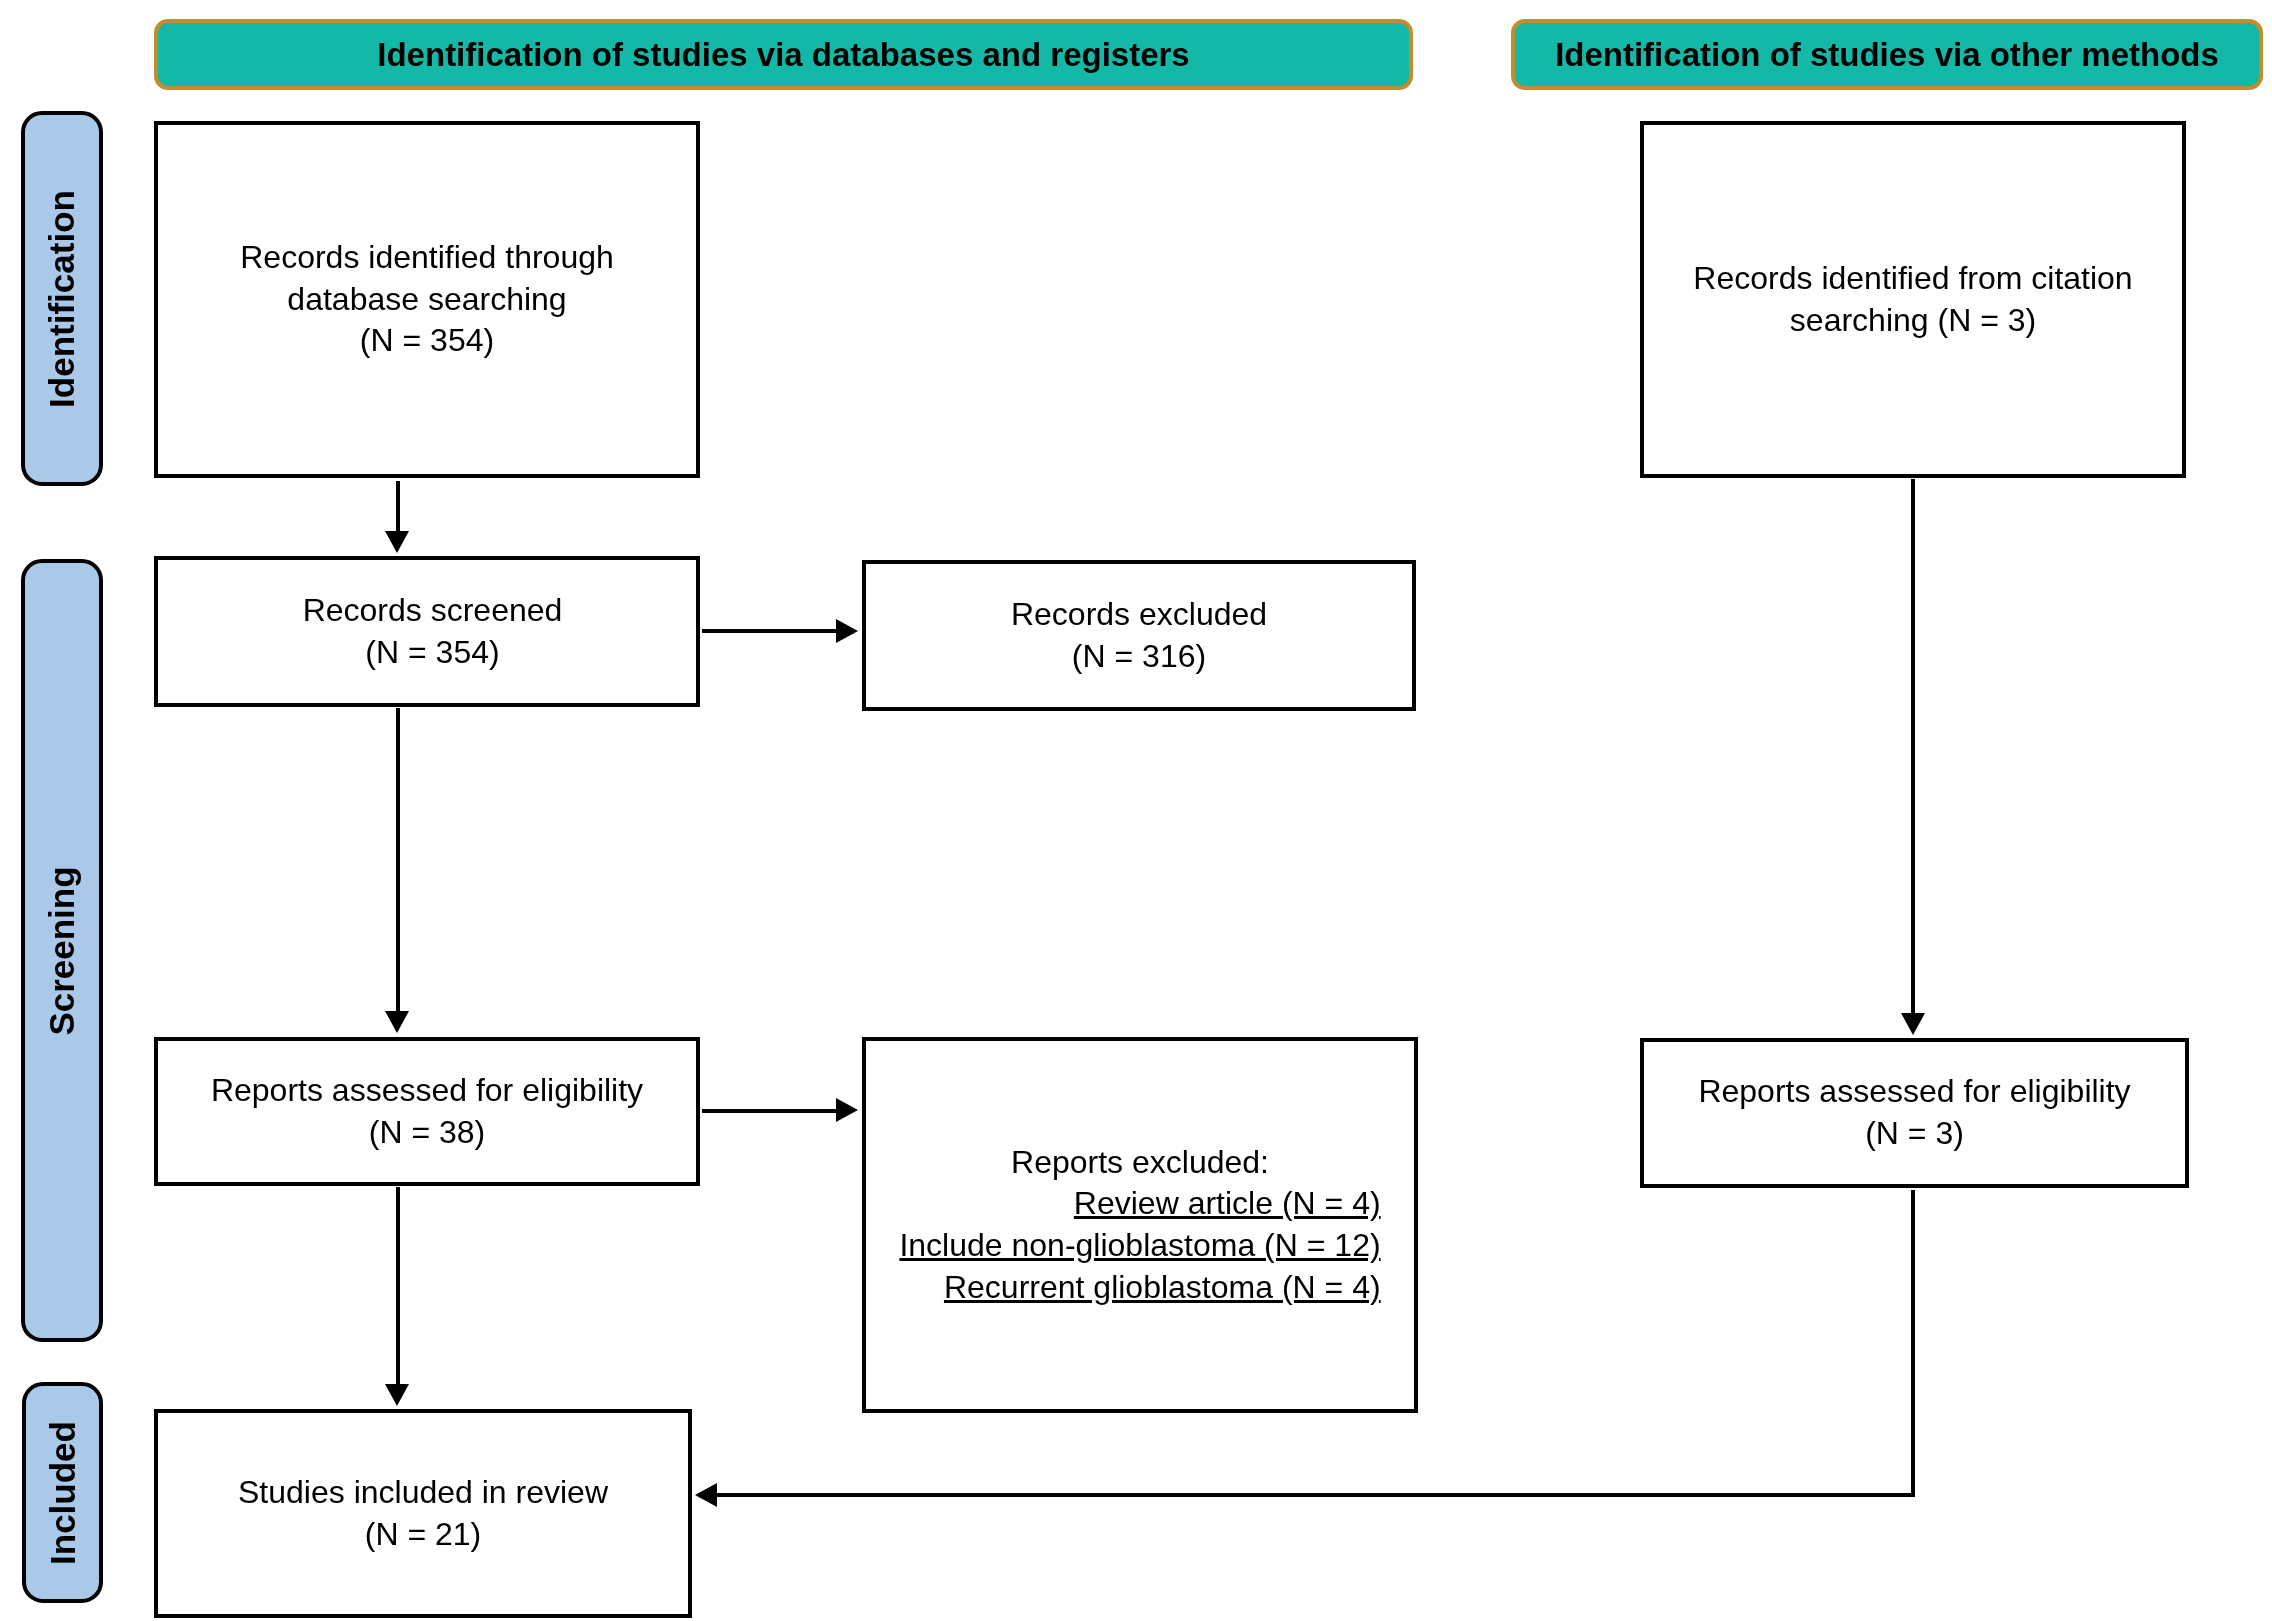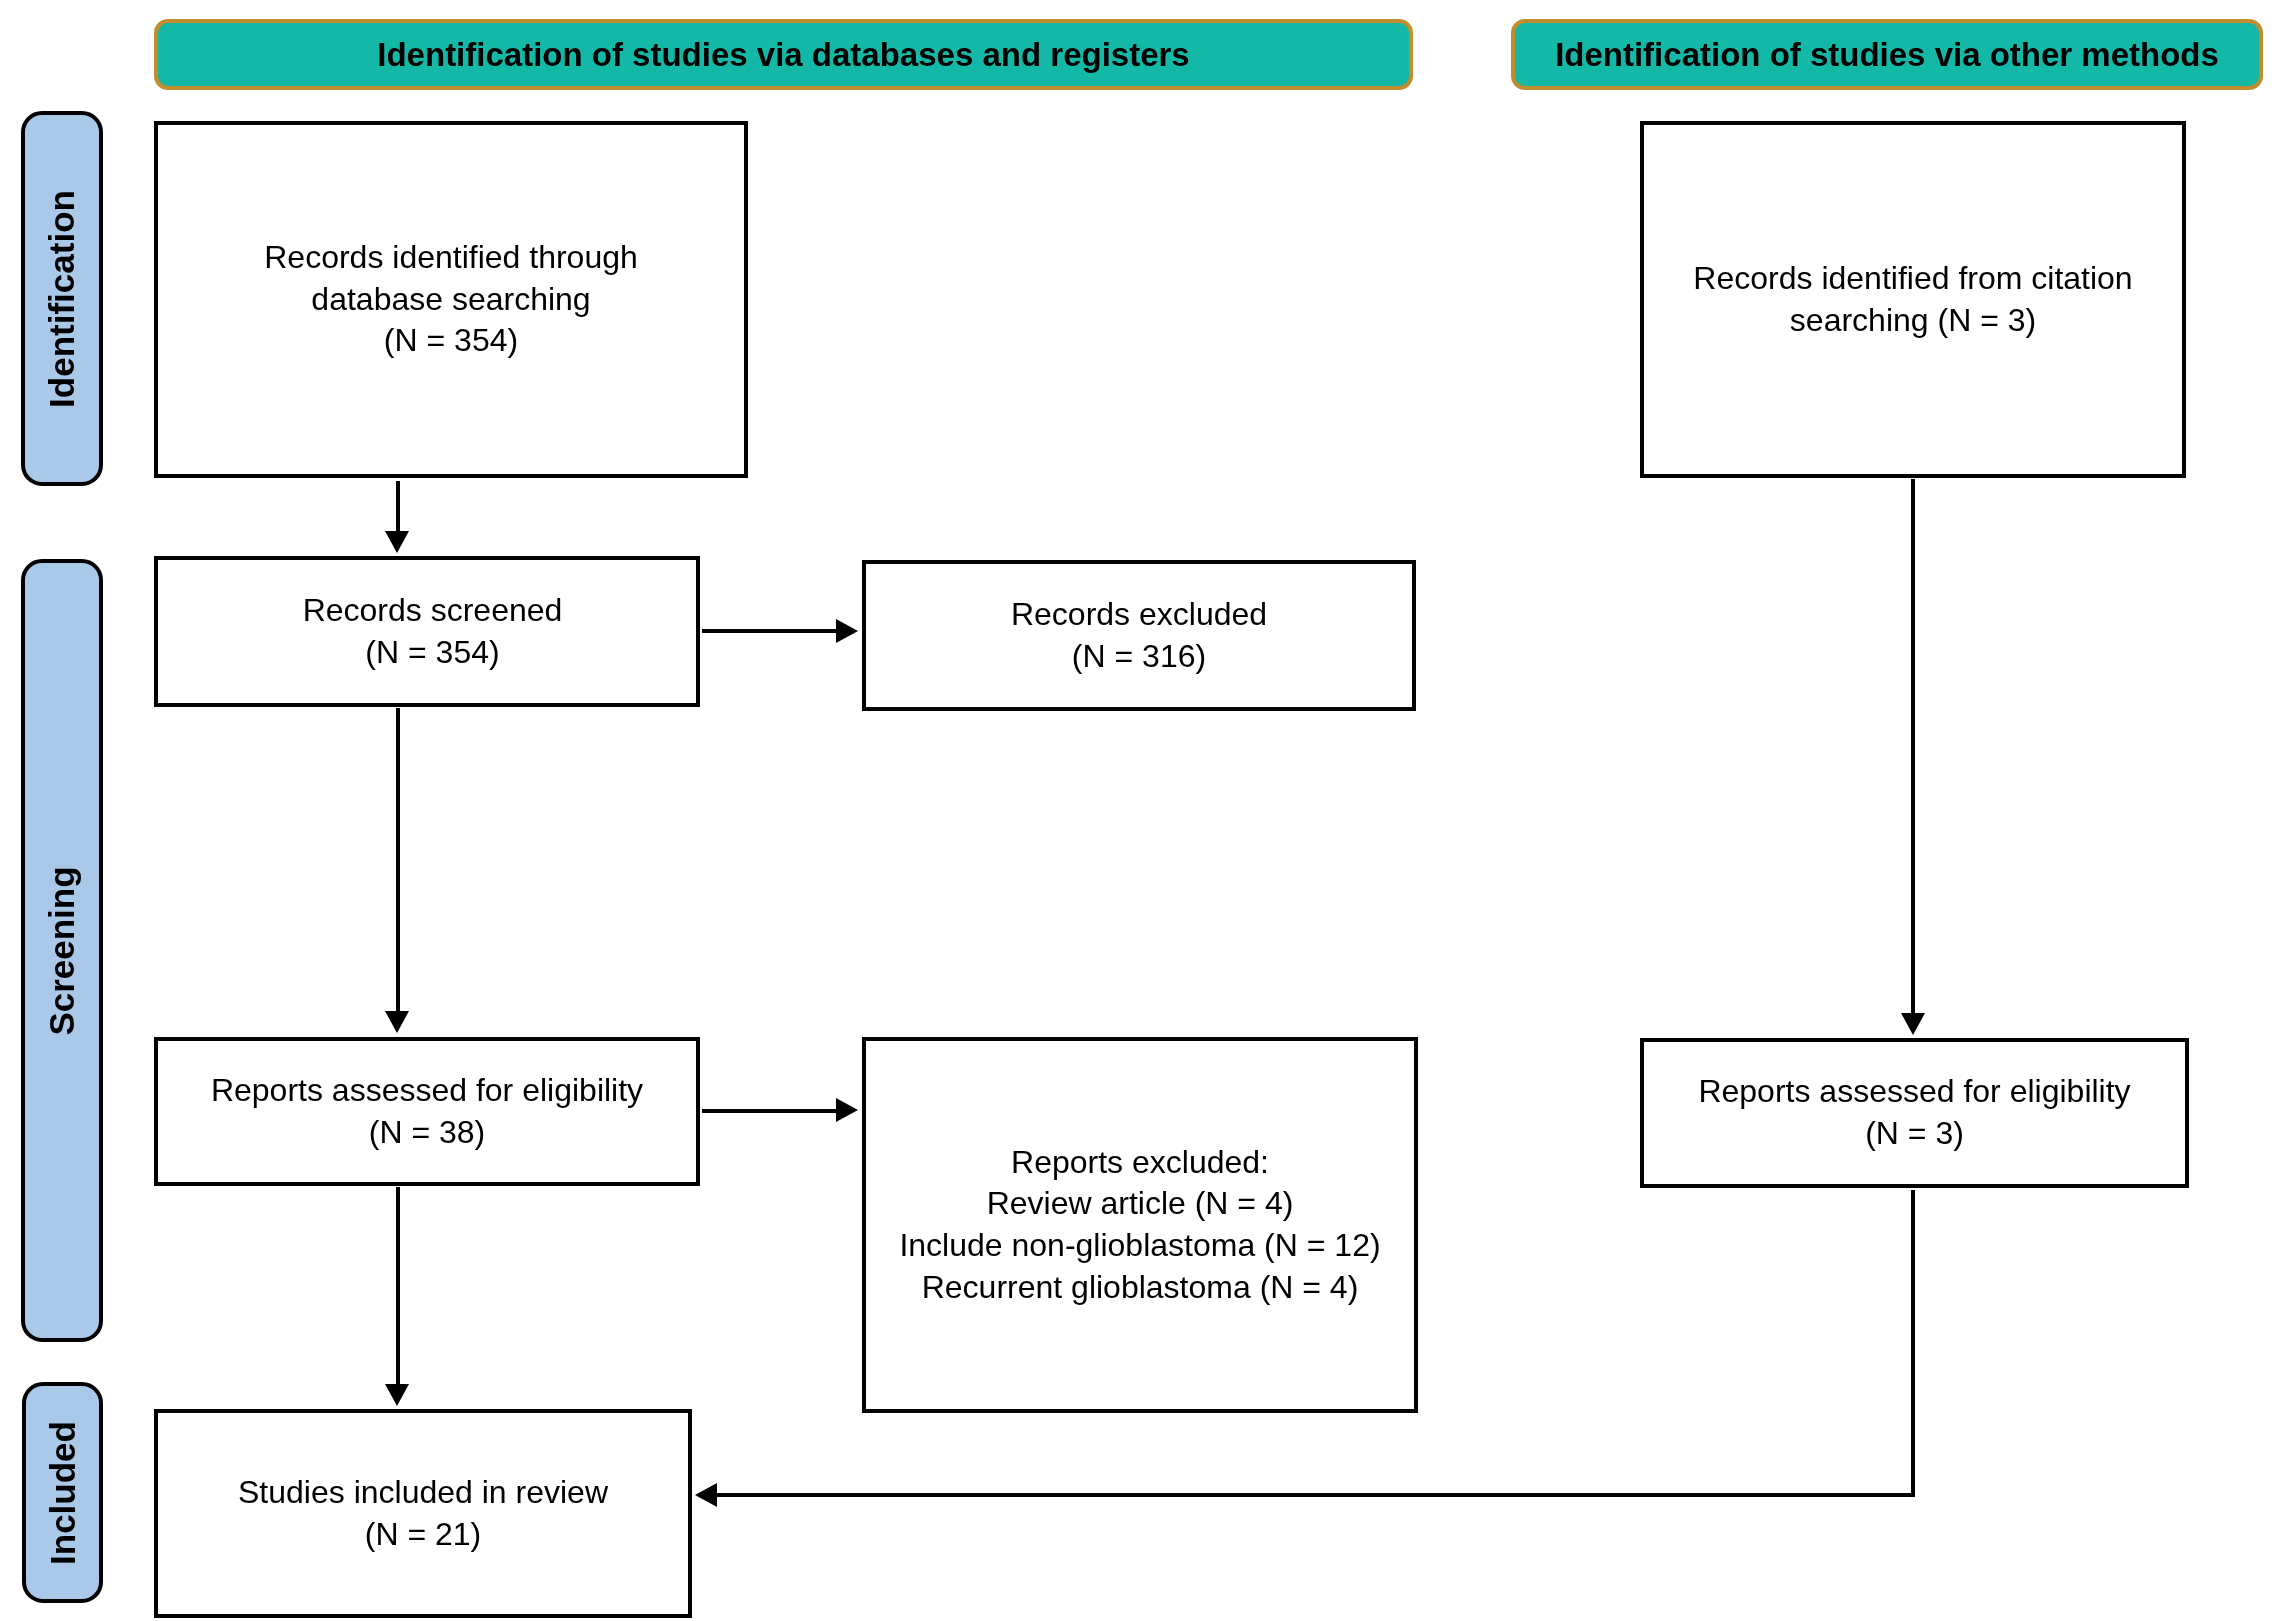--- a/index.html
+++ b/index.html
@@ -48,21 +48,22 @@
     display:flex;
     flex-direction:column;
     align-items:center;
     justify-content:center;
     text-align:center;
     font-size:32px;
     line-height:1.3;
     box-sizing:border-box;
   }
   .box .left-lines{
-    text-align:center;
+    text-align:right;
+    text-decoration:underline;
   }
   .vline,.hline{
     position:absolute;
     background:#000;
   }
   .head-down{
     position:absolute;
     width:0;height:0;
     border-left:12.5px solid transparent;
     border-right:12.5px solid transparent;
@@ -98,21 +99,21 @@
   <div class="tab" style="left:21px;top:111px;width:82px;height:375px;">
     <span class="rot">Identification</span>
   </div>
   <div class="tab" style="left:21px;top:559px;width:82px;height:783px;">
     <span class="rot">Screening</span>
   </div>
   <div class="tab" style="left:22px;top:1382px;width:81px;height:221px;">
     <span class="rot">Included</span>
   </div>
 
-  <div class="box" style="left:154px;top:121px;width:594px;height:357px;">
+  <div class="box" style="left:154px;top:121px;width:546px;height:357px;">
     <div>Records identified through</div>
     <div>database searching</div>
     <div>(N = 354)</div>
   </div>
 
   <div class="box" style="left:154px;top:556px;width:546px;height:151px;padding-left:11px;">
     <div>Records screened</div>
     <div>(N = 354)</div>
   </div>
 

